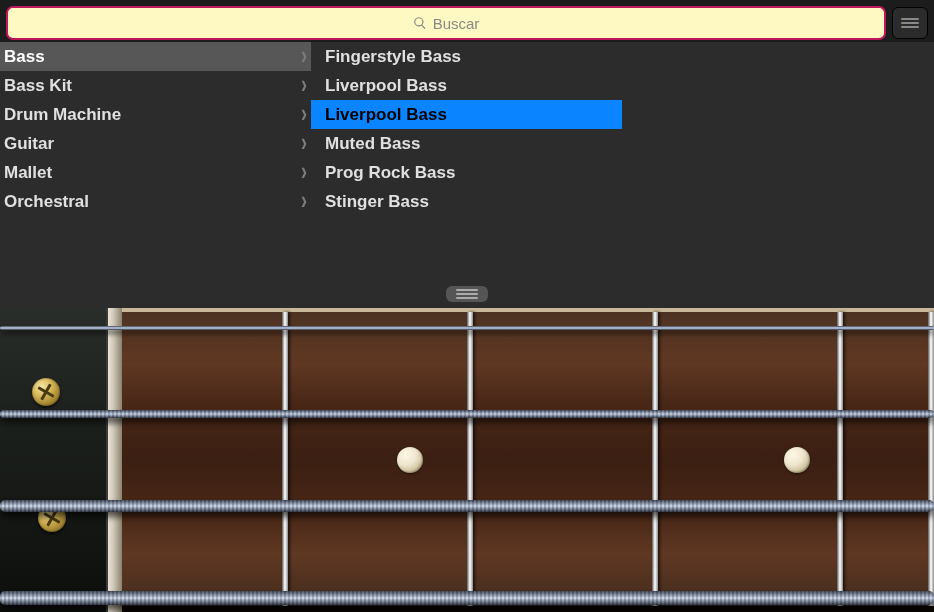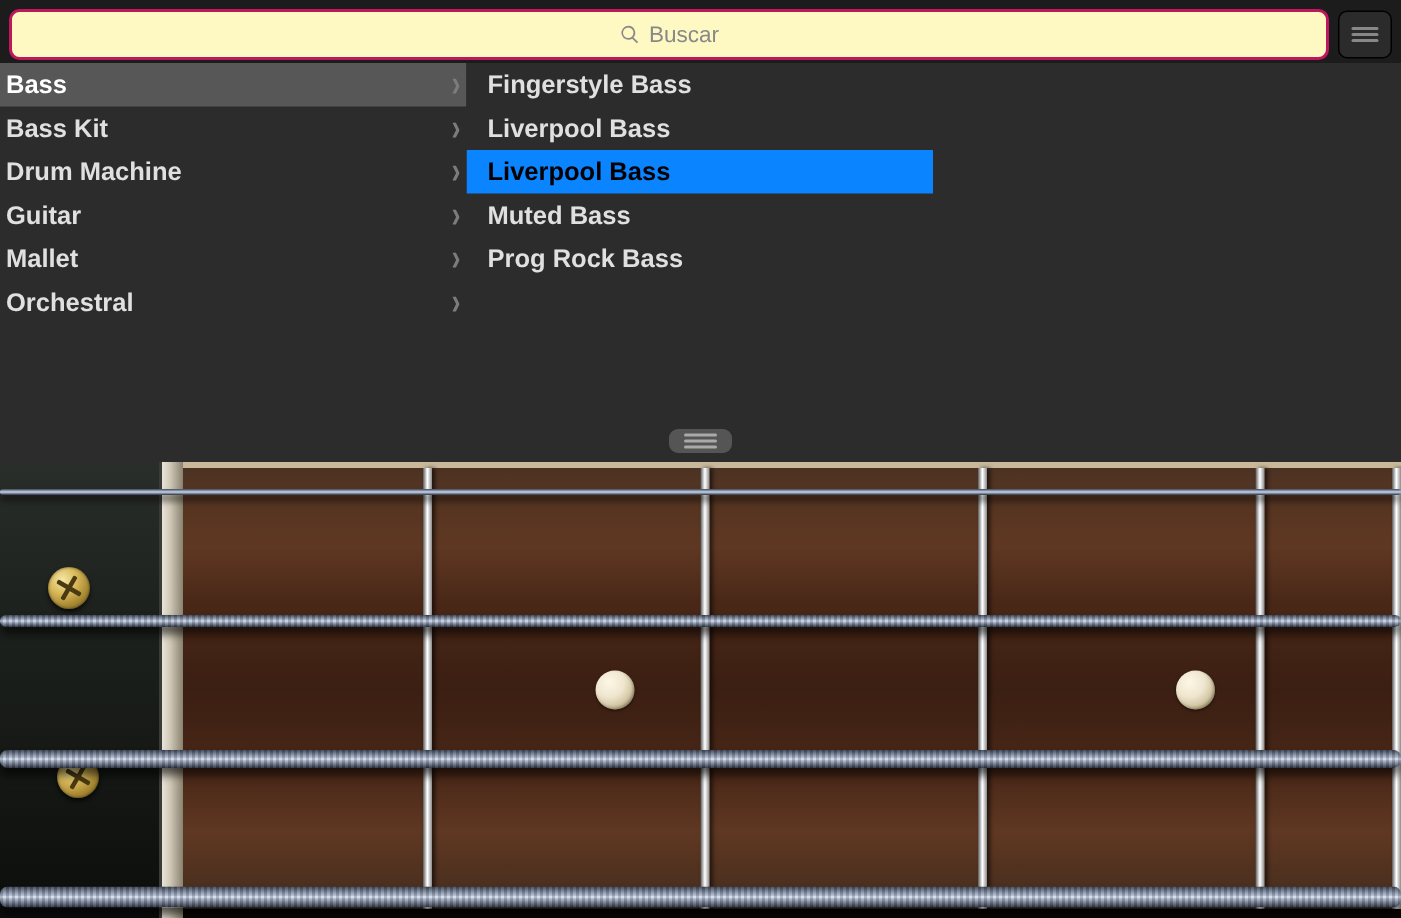--- a/index.html
+++ b/index.html
@@ -125,20 +125,23 @@
       </div>
       <div class="row preset selected">
         <span class="label">Liverpool Bass</span>
       </div>
       <div class="row preset">
         <span class="label">Muted Bass</span>
       </div>
       <div class="row preset">
         <span class="label">Prog Rock Bass</span>
       </div>
+      <div class="row preset">
+        <span class="label">Stinger Bass</span>
+      </div>
       <div class="handle">
         <span></span>
           <span></span>
           <span></span>
       </div>
     </div>
   </div>
 
   <div class="instrument">
     <div class="headstock">

